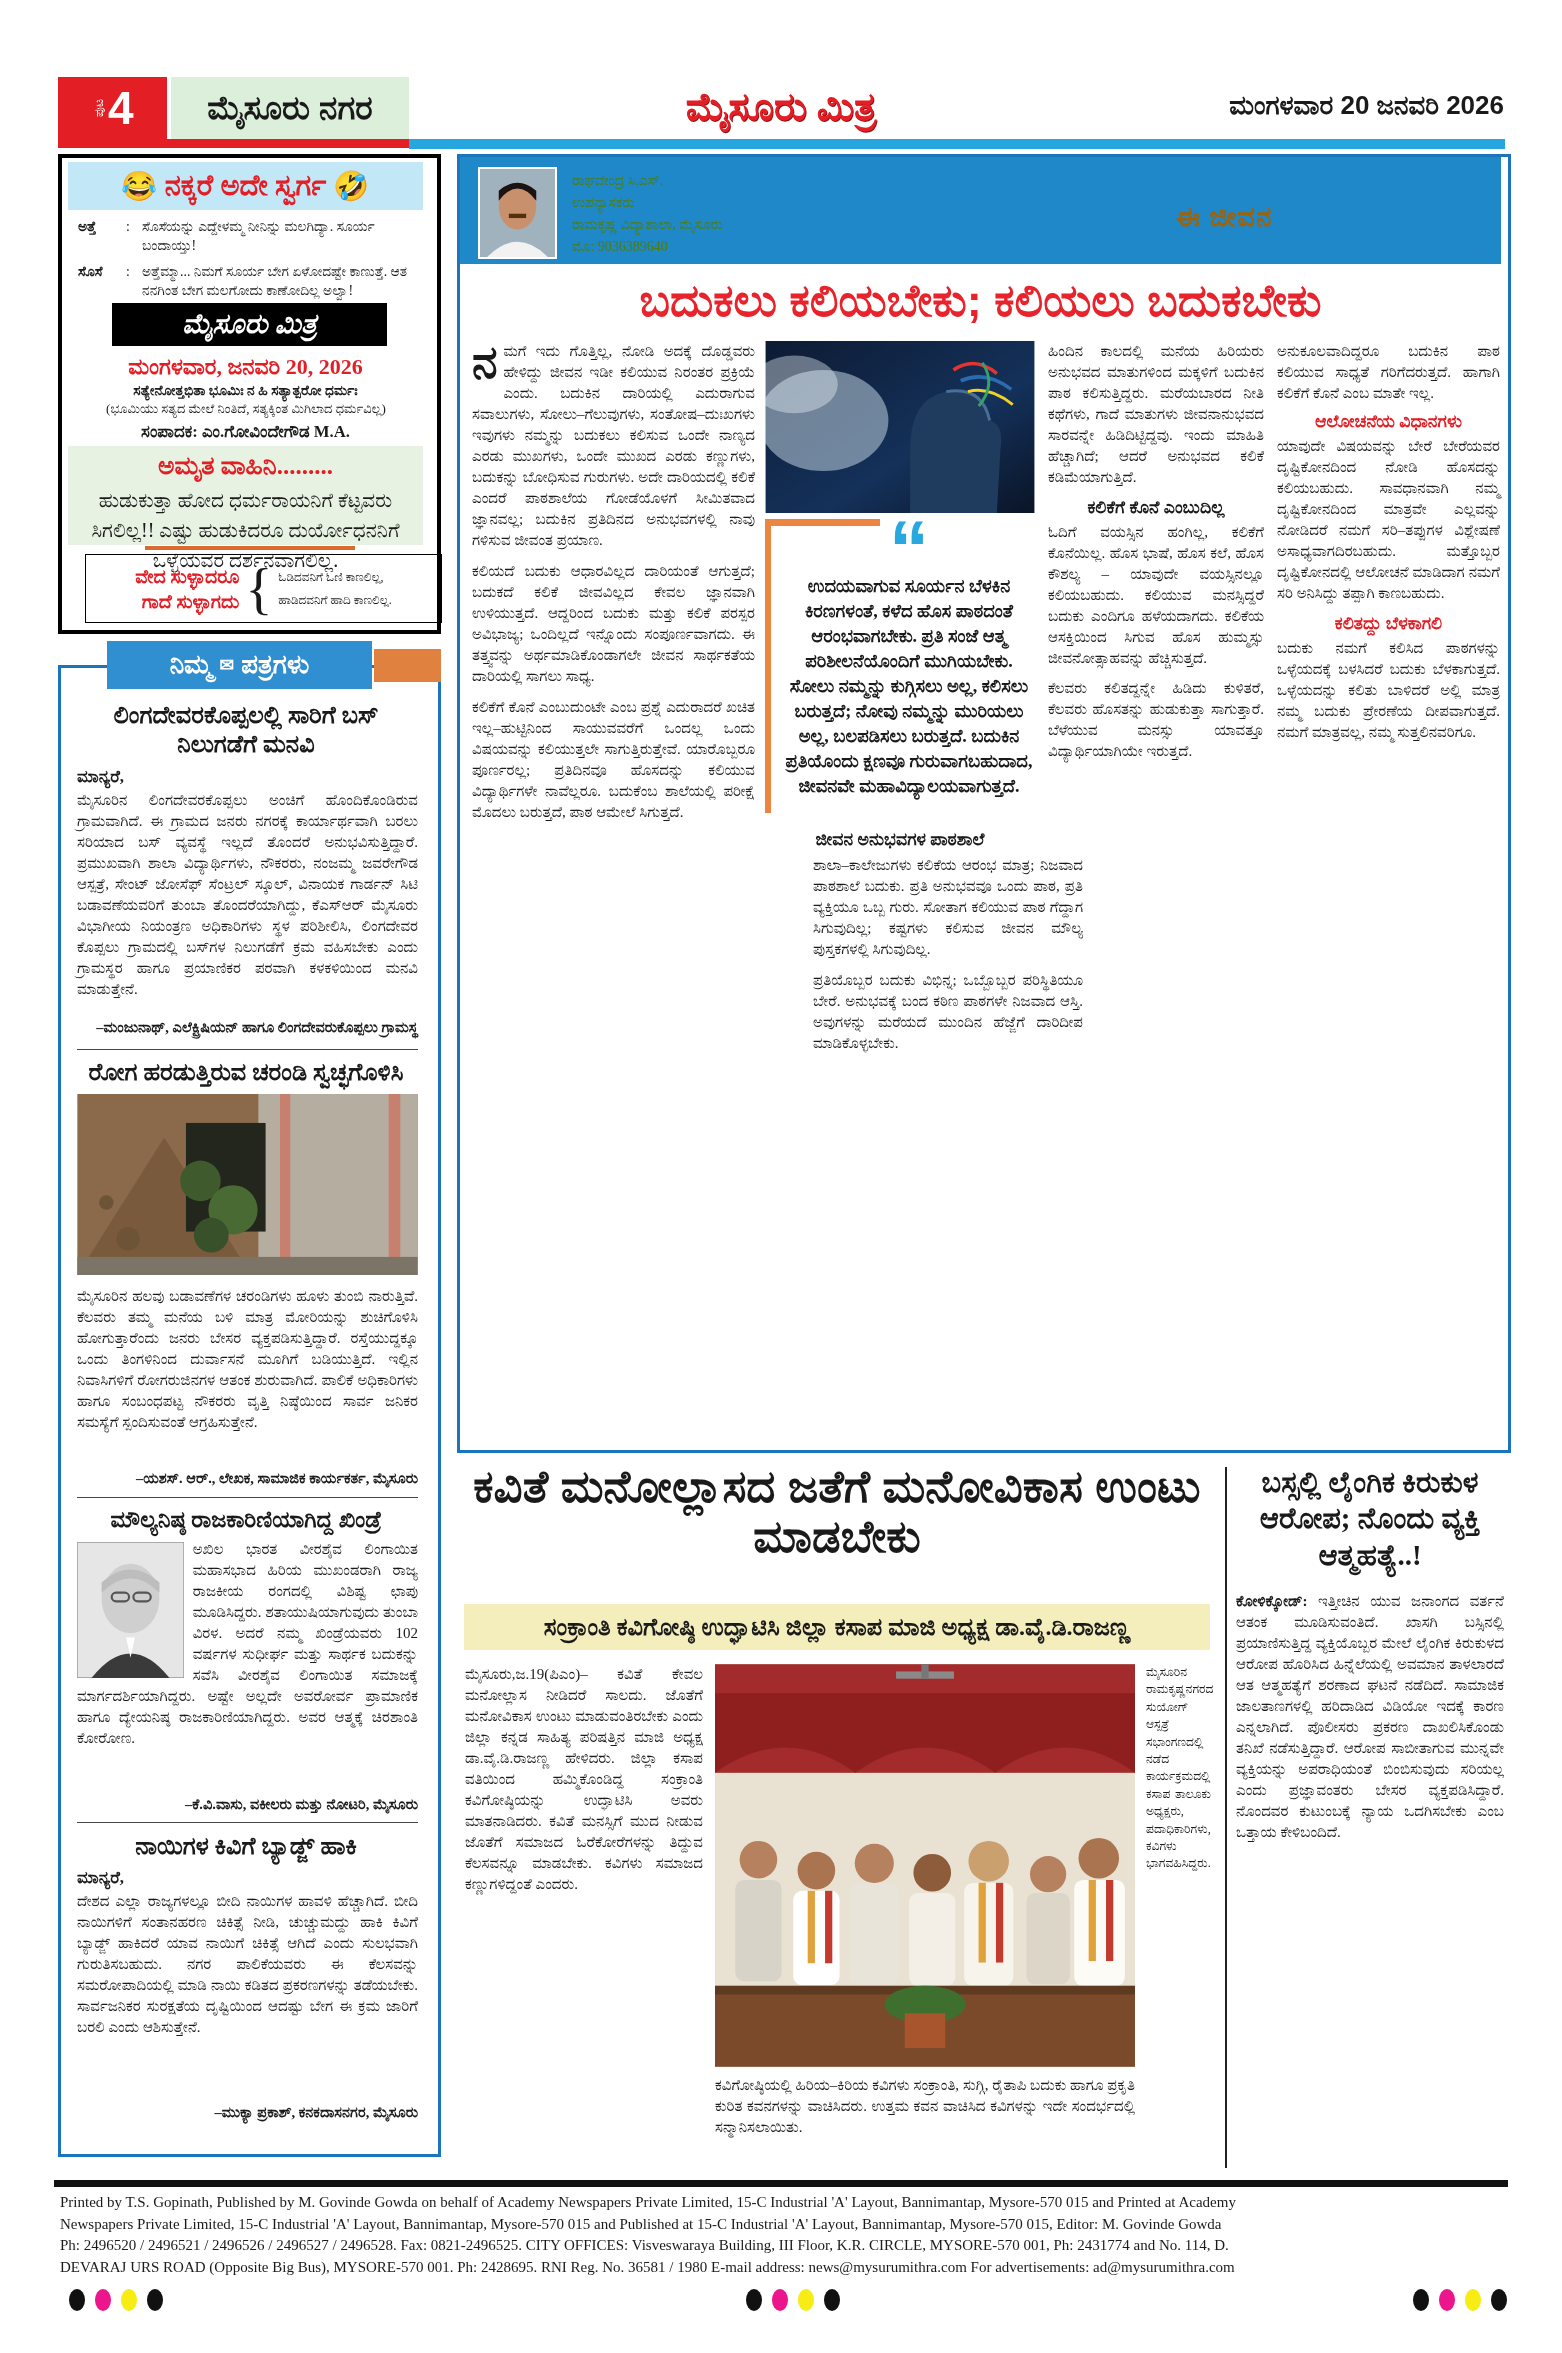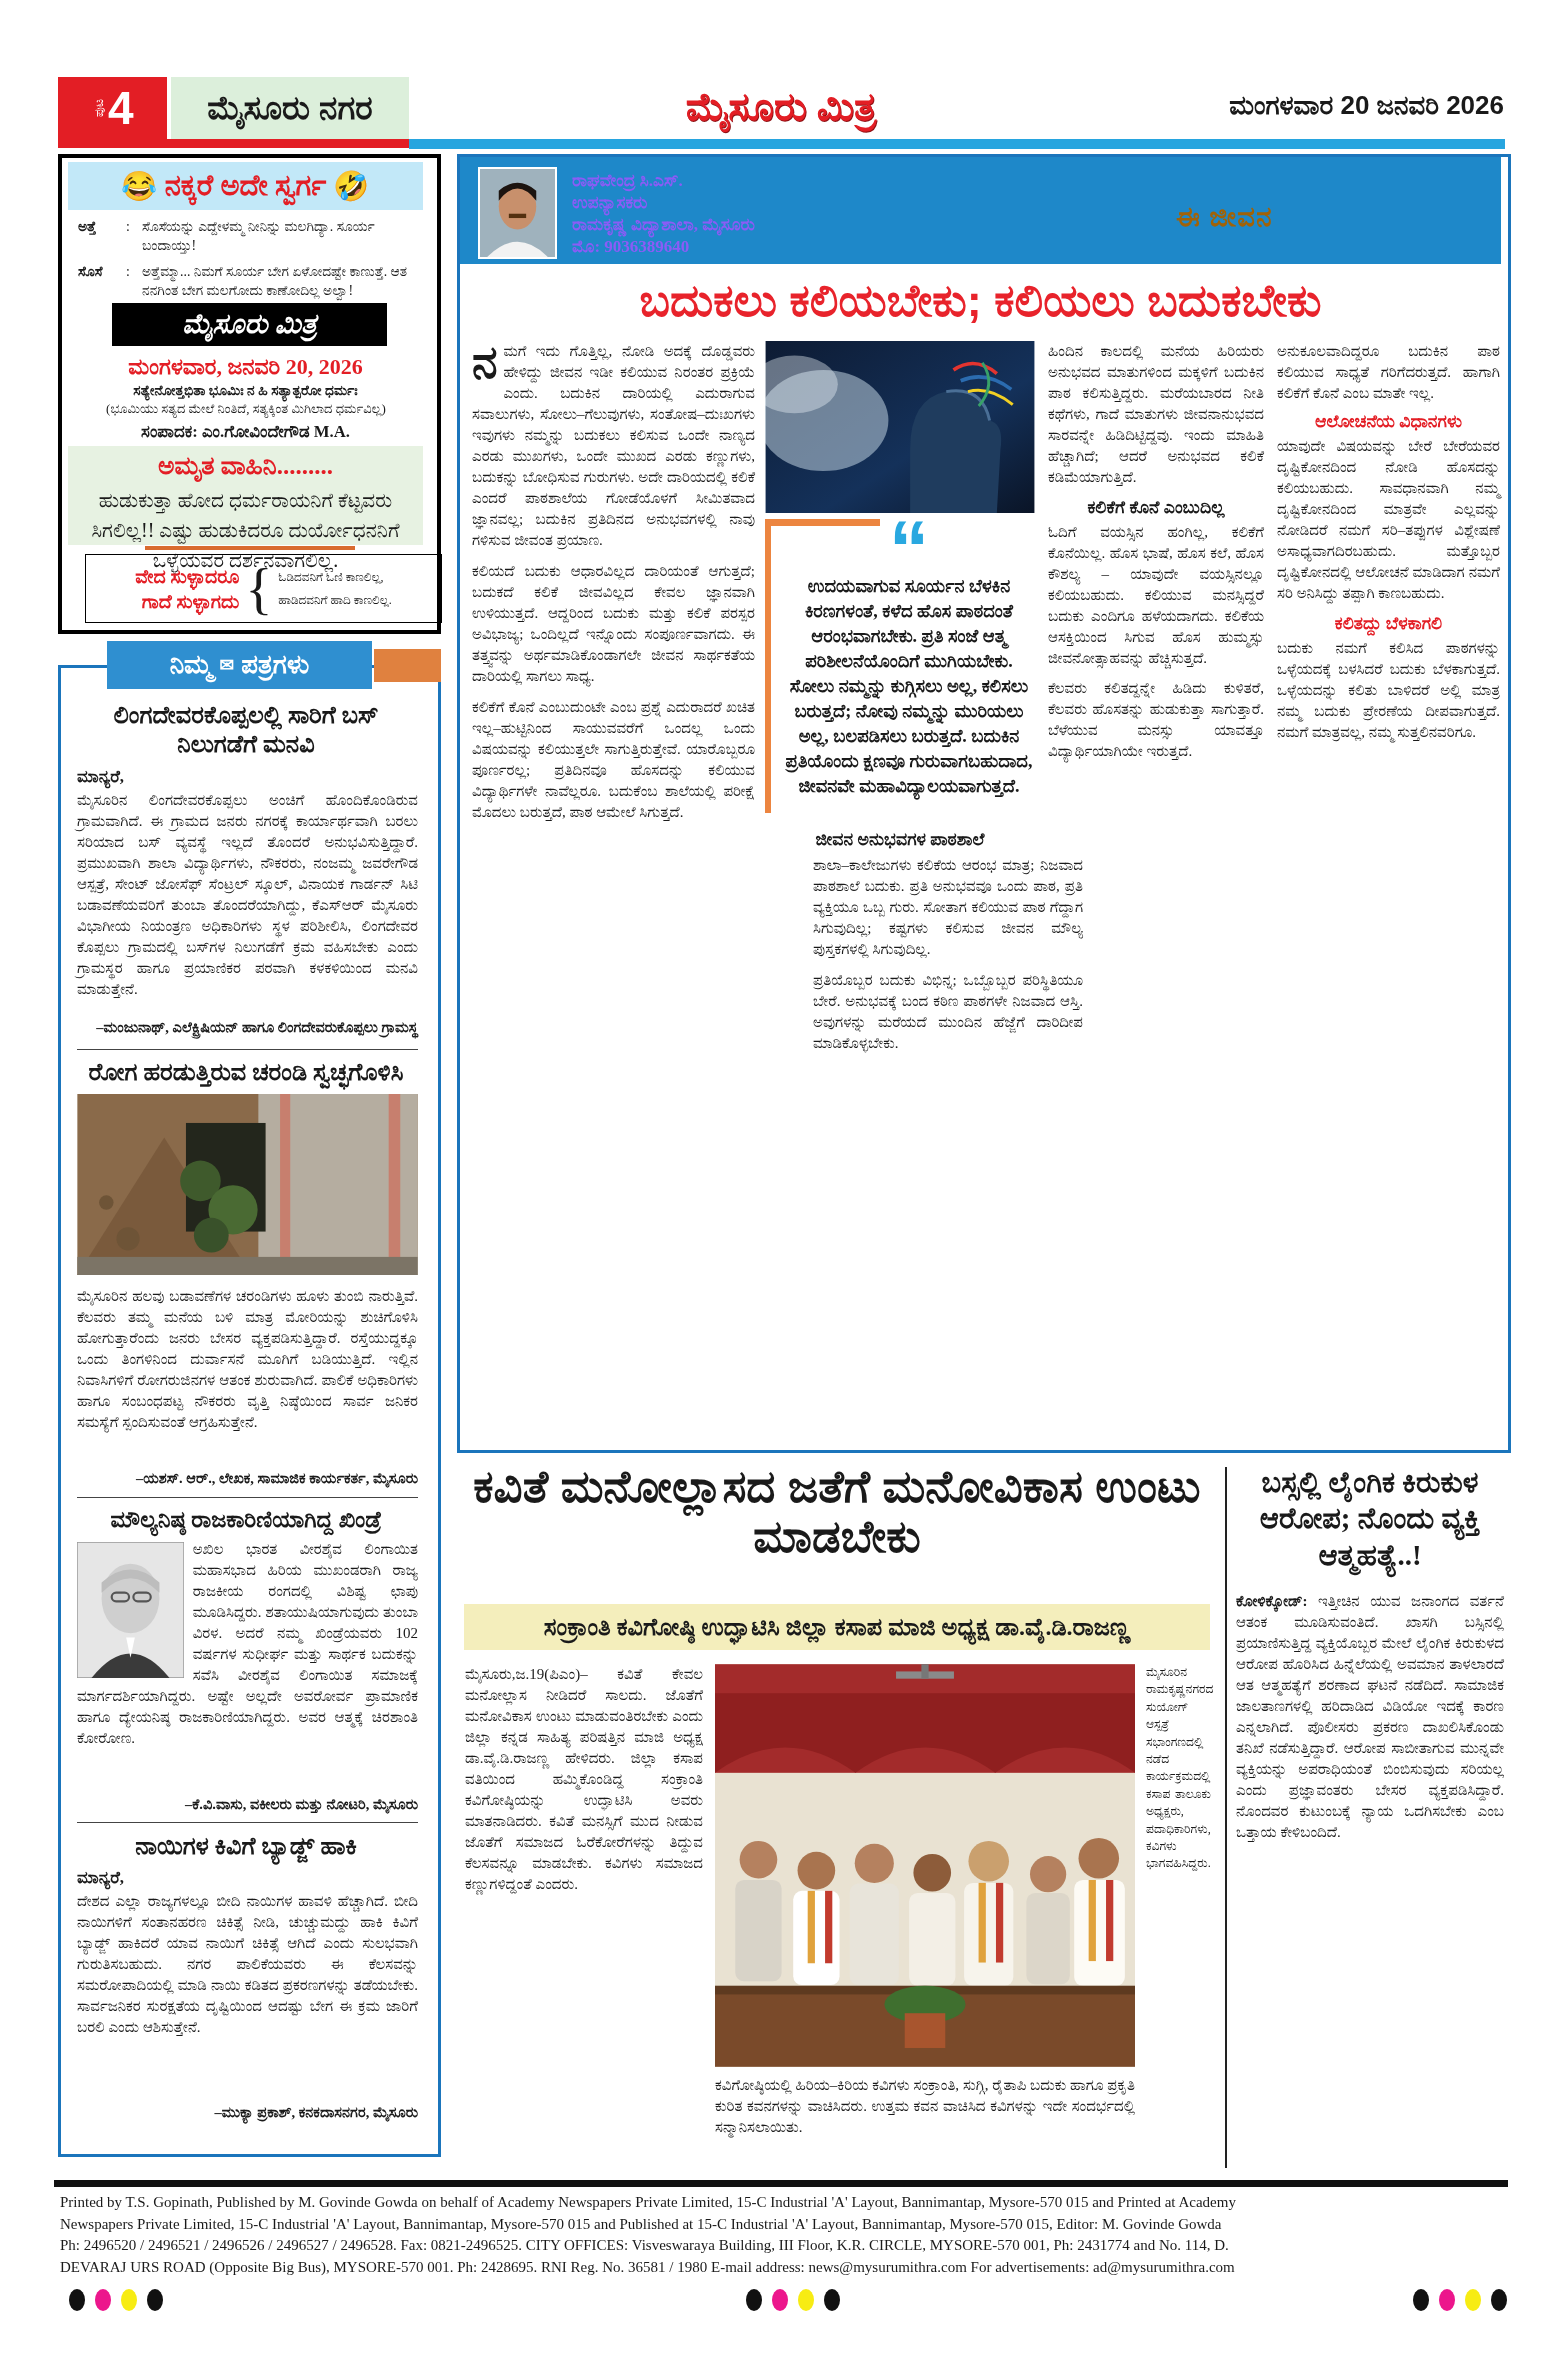--- a/index.html
+++ b/index.html
@@ -43,21 +43,21 @@
   .vedabox .vb{font-size:57px;font-weight:300;line-height:57px;}
   .vedabox .vr{font-weight:normal;font-size:12px;line-height:23px;}
   
   .lbanner{background:#2f8fd0;color:#fff;display:flex;align-items:center;justify-content:center;gap:7.2px;
            font-weight:bold;font-size:26px;}
   .orangetab{background:#e0813f;}
   .frameblue{border:3.6px solid #1b75bc;}
   .salut{font-weight:bold;font-size:16.7px;}
   
   .bylinebar{background:#1e88c9;}
-  .byline-txt{color:#8b5cf6;font-weight:bold;font-size:17px;line-height:22px;}
+  .byline-txt{color:#4d7c0f;font-weight:normal;font-size:14px;line-height:22px;}
   .coltag{color:#a16207;font-weight:bold;font-size:27.5px;letter-spacing:1.4px;}
   .mainhead{color:#e8232b;font-weight:800;font-size:45px;text-align:center;line-height:1.05;
             font-family:"Liberation Sans",sans-serif;}
   .dropcap{float:left;font-size:46px;line-height:41px;font-weight:bold;padding:1.4px 5.8px 0 0;}
   .quotebox{border-left:6.5px solid #ec8540;padding:4.3px 7.2px 0 13px;}
   .quotebox:before{content:"";position:absolute;left:0;top:0;width:109px;height:6.5px;background:#ec8540;}
   .qmark{color:#29a8e0;font-size:80px;line-height:51px;text-align:center;font-weight:bold;
          font-family:"Liberation Sans",sans-serif;}
   .qtext{font-weight:bold;font-size:18px;line-height:25px;text-align:center;}
   

